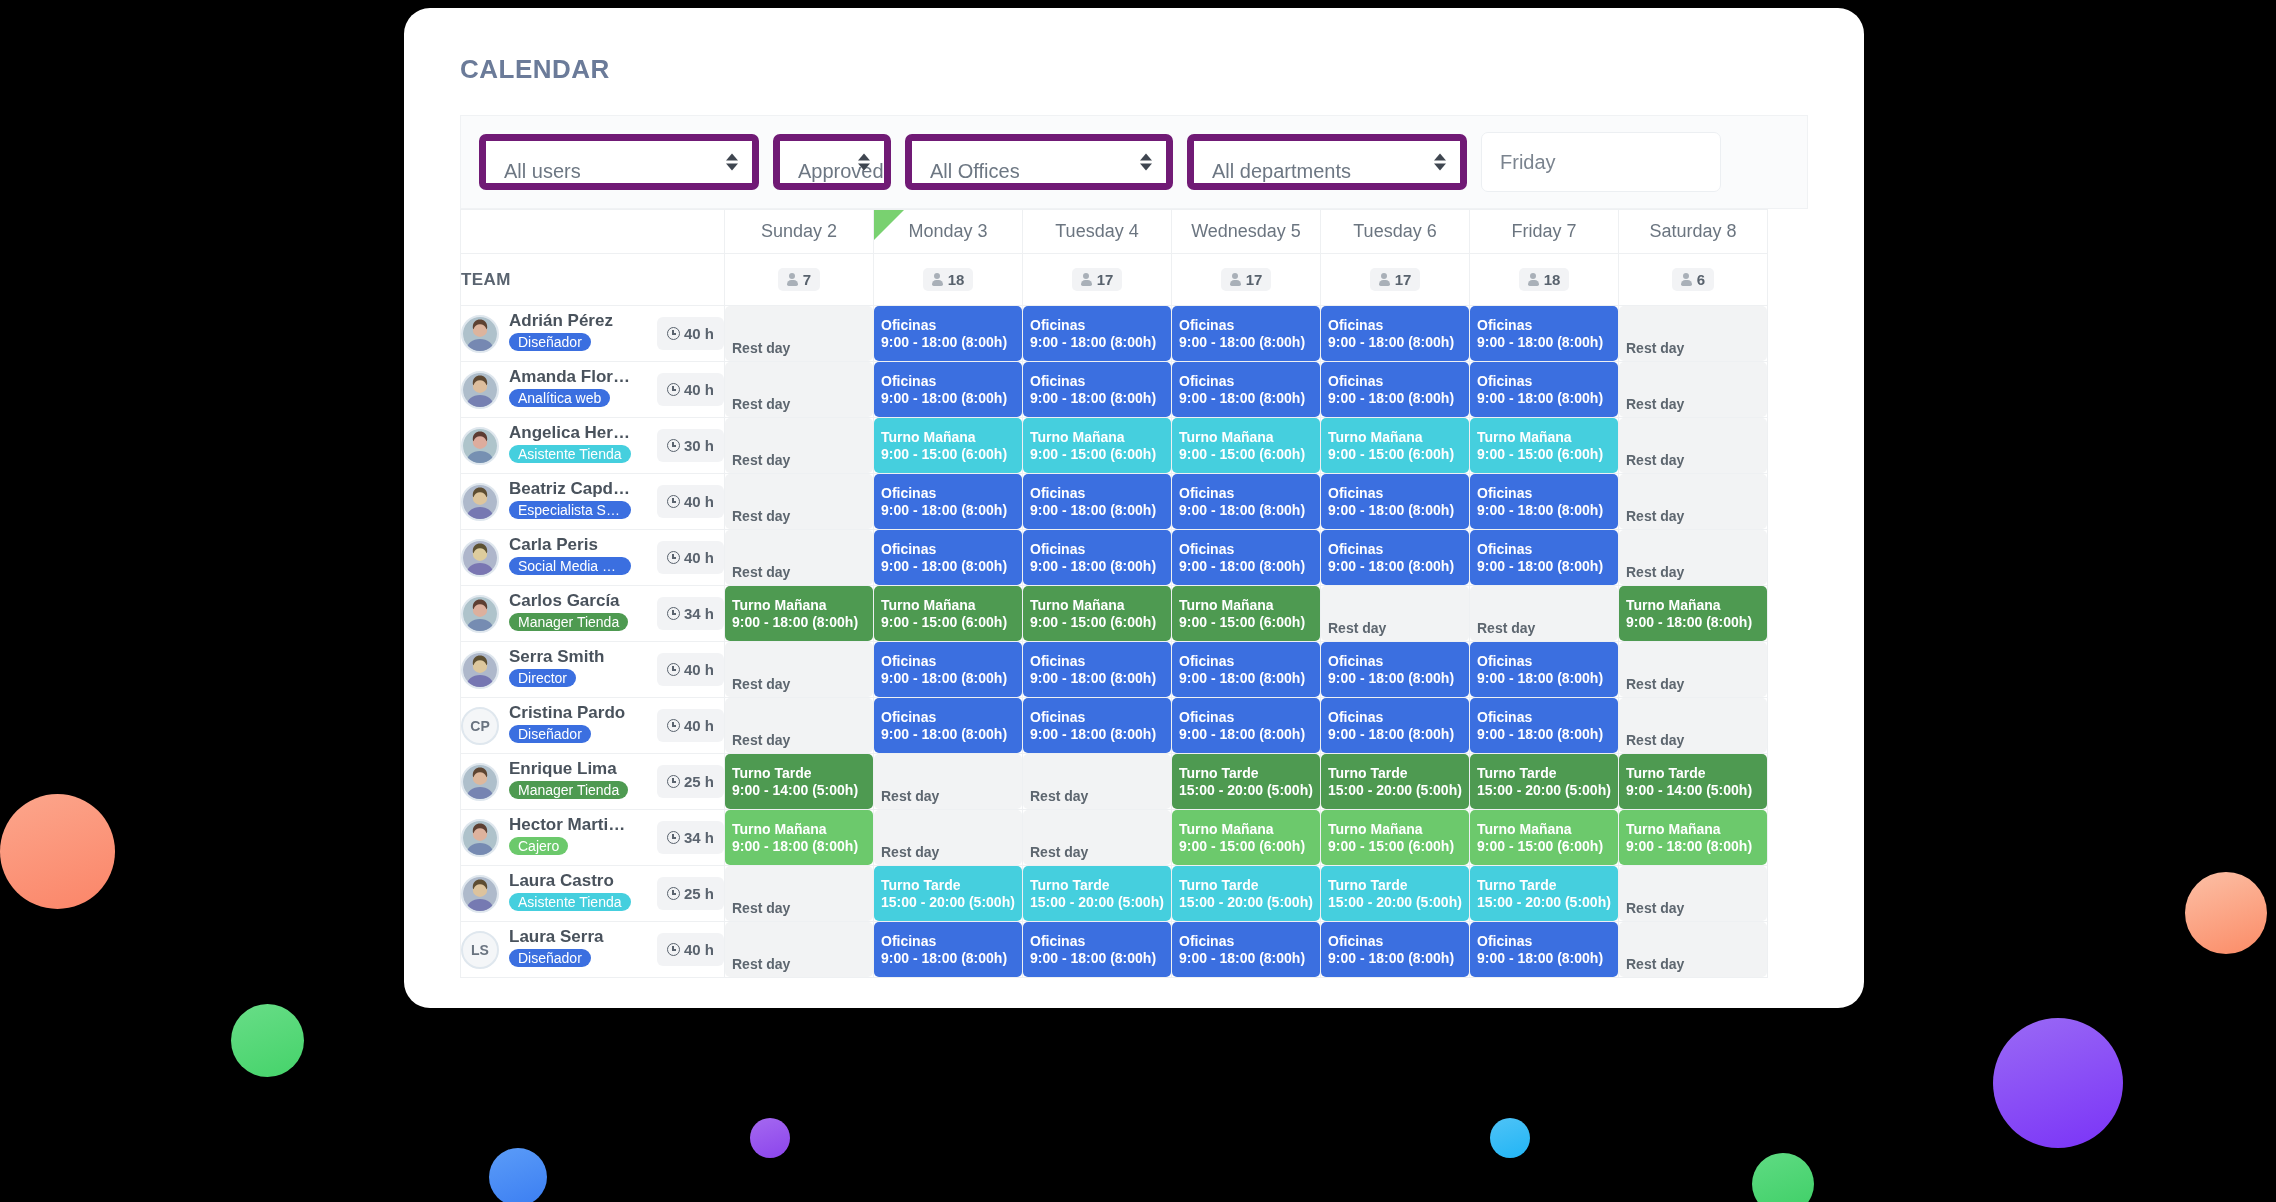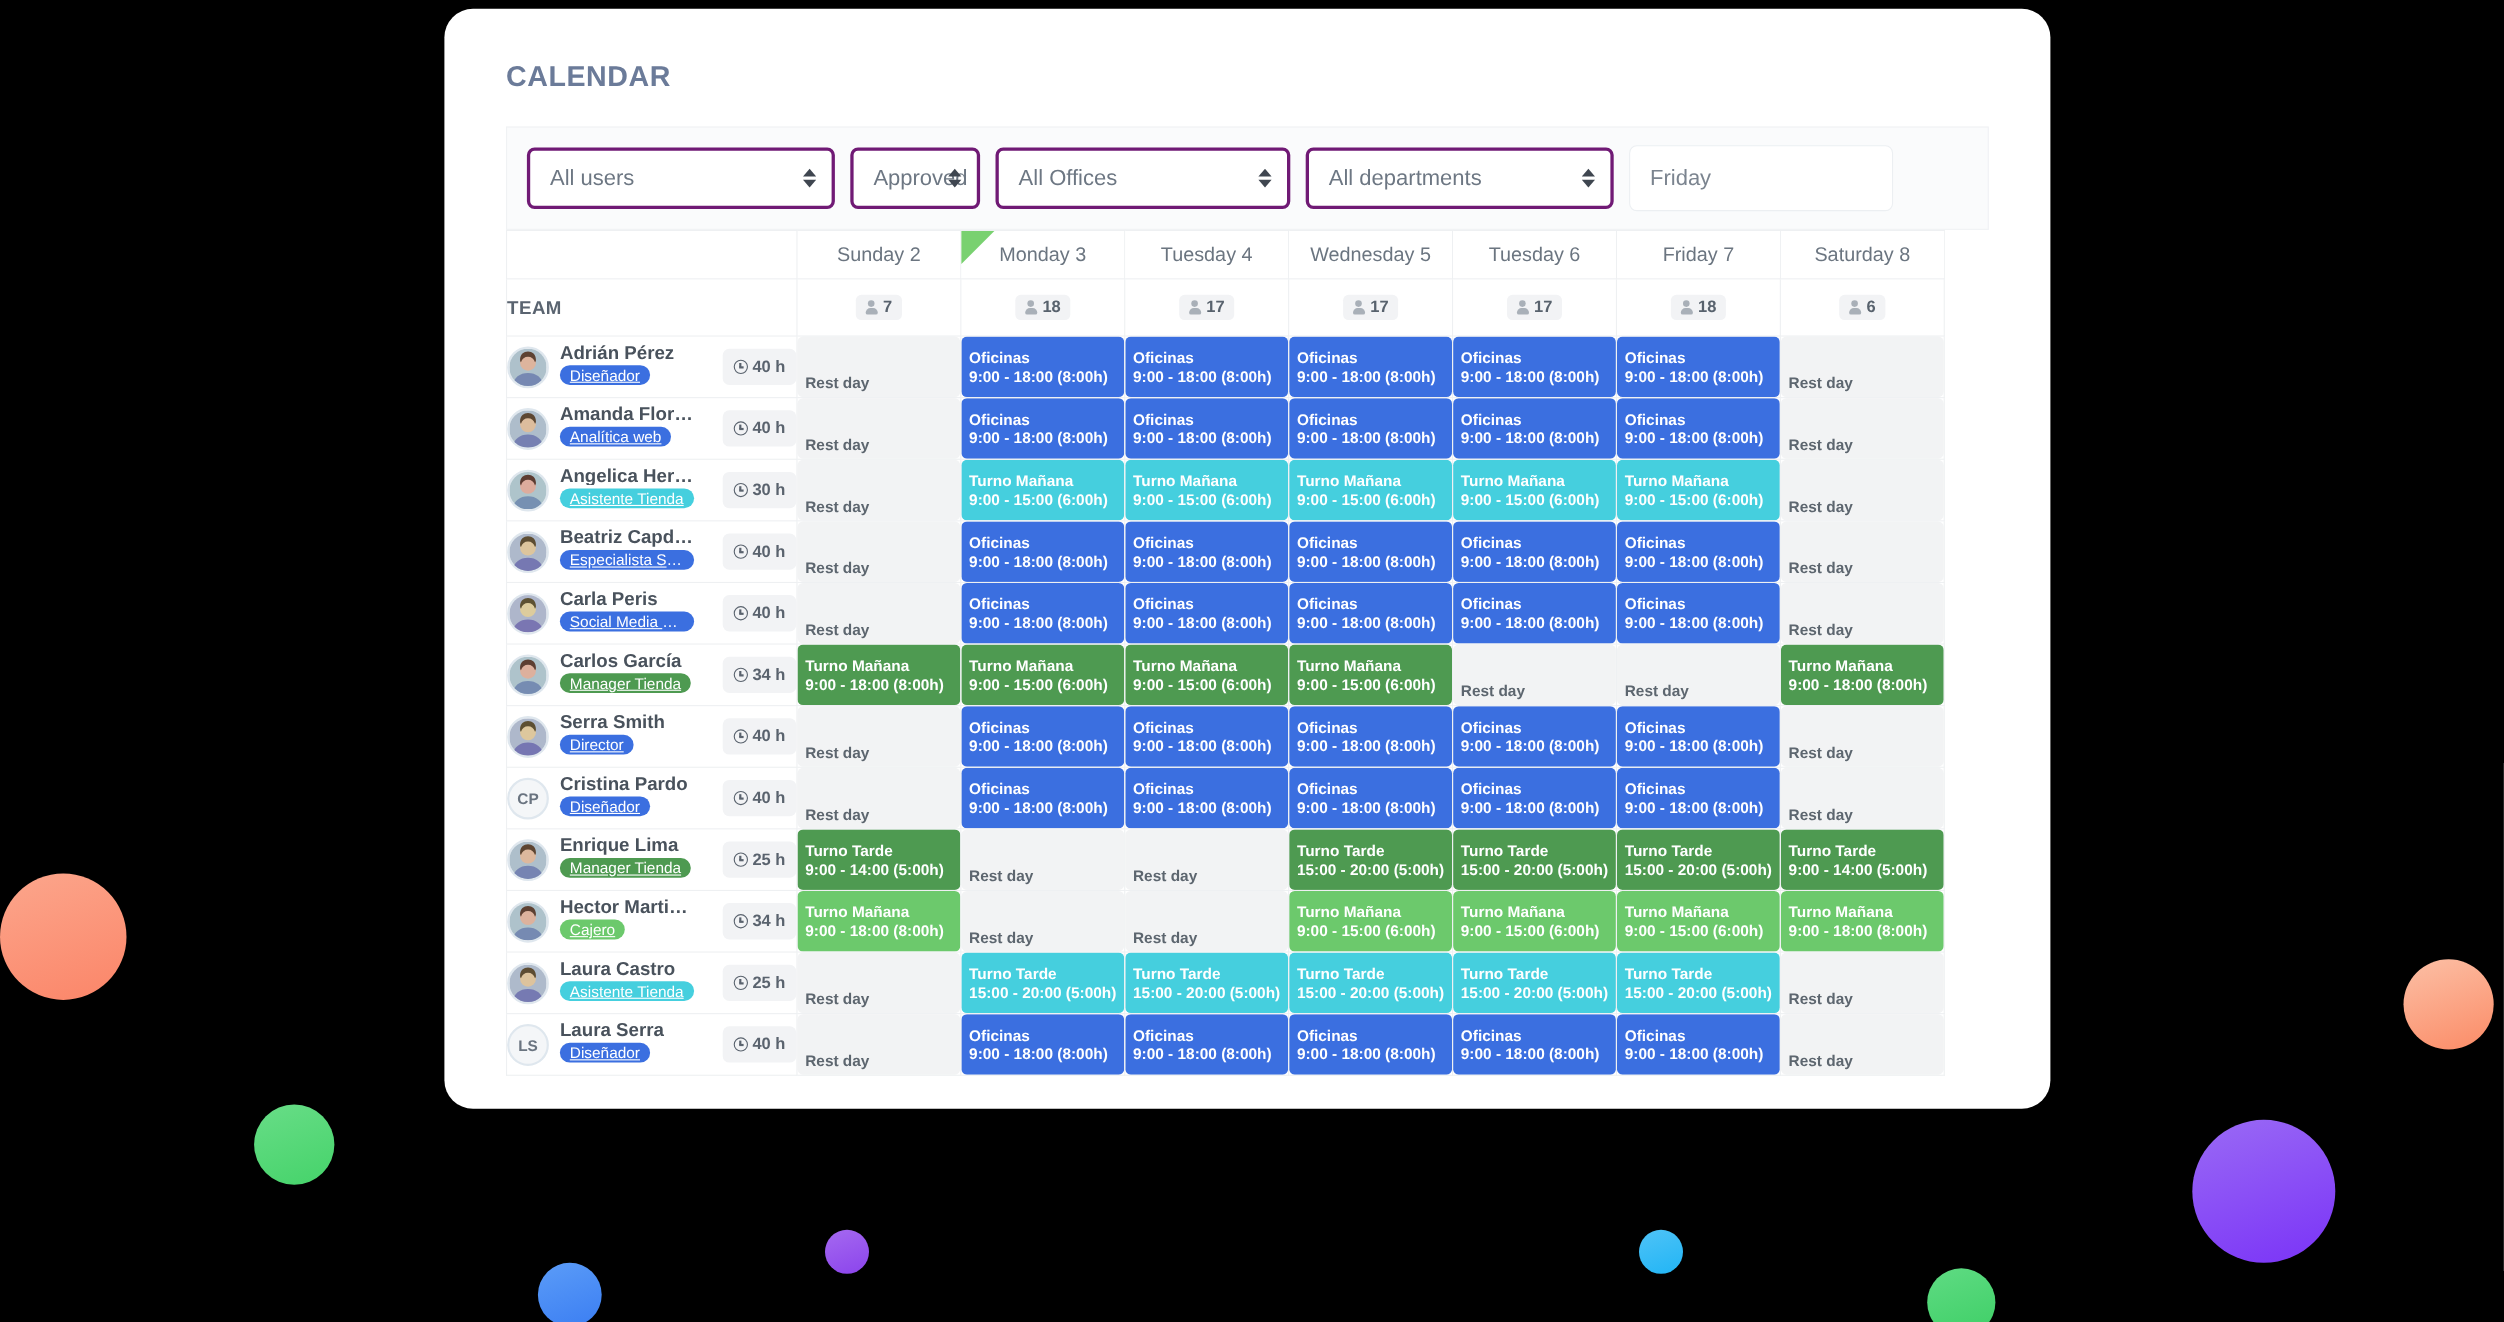--- a/index.html
+++ b/index.html
@@ -38,24 +38,24 @@
     background: #fafbfc;
     border: 1px solid #f0f2f4;
     padding: 16px 18px;
     display: flex;
     align-items: center;
     gap: 14px;
   }
   .select {
     position: relative;
     background: #fff;
-    border: 3px solid #701a75;
+    border: 7px solid #701a75;
     border-radius: 7px;
     height: 56px;
-    display: flex; align-items: center;
+    display: flex; align-items: flex-end;
     padding: 0 36px 0 18px;
     font-size: 20px;
     color: #6d7783;
     white-space: nowrap;
   }
   .select .caret {
     position: absolute; right: 14px; top: 50%;
     transform: translateY(-50%);
     display: flex; flex-direction: column; gap: 3px;
     color: #3f4650;
@@ -137,21 +137,20 @@
   }
   .role-badge {
     margin-top: 3px;
     display: inline-block;
     max-width: 122px;
     white-space: nowrap; overflow: hidden; text-overflow: ellipsis;
     border-radius: 10px;
     padding: 1px 9px;
     font-size: 14px;
     color: #fff;
-    text-decoration: underline;
   }
   .hours-chip {
     flex: 0 0 auto;
     background: #f2f3f5; border-radius: 6px;
     padding: 8px 10px;
     font-size: 15px; font-weight: bold; color:#5a636e;
     display:flex; align-items:center; gap:4px;
     white-space: nowrap;
   }
   .clock {

